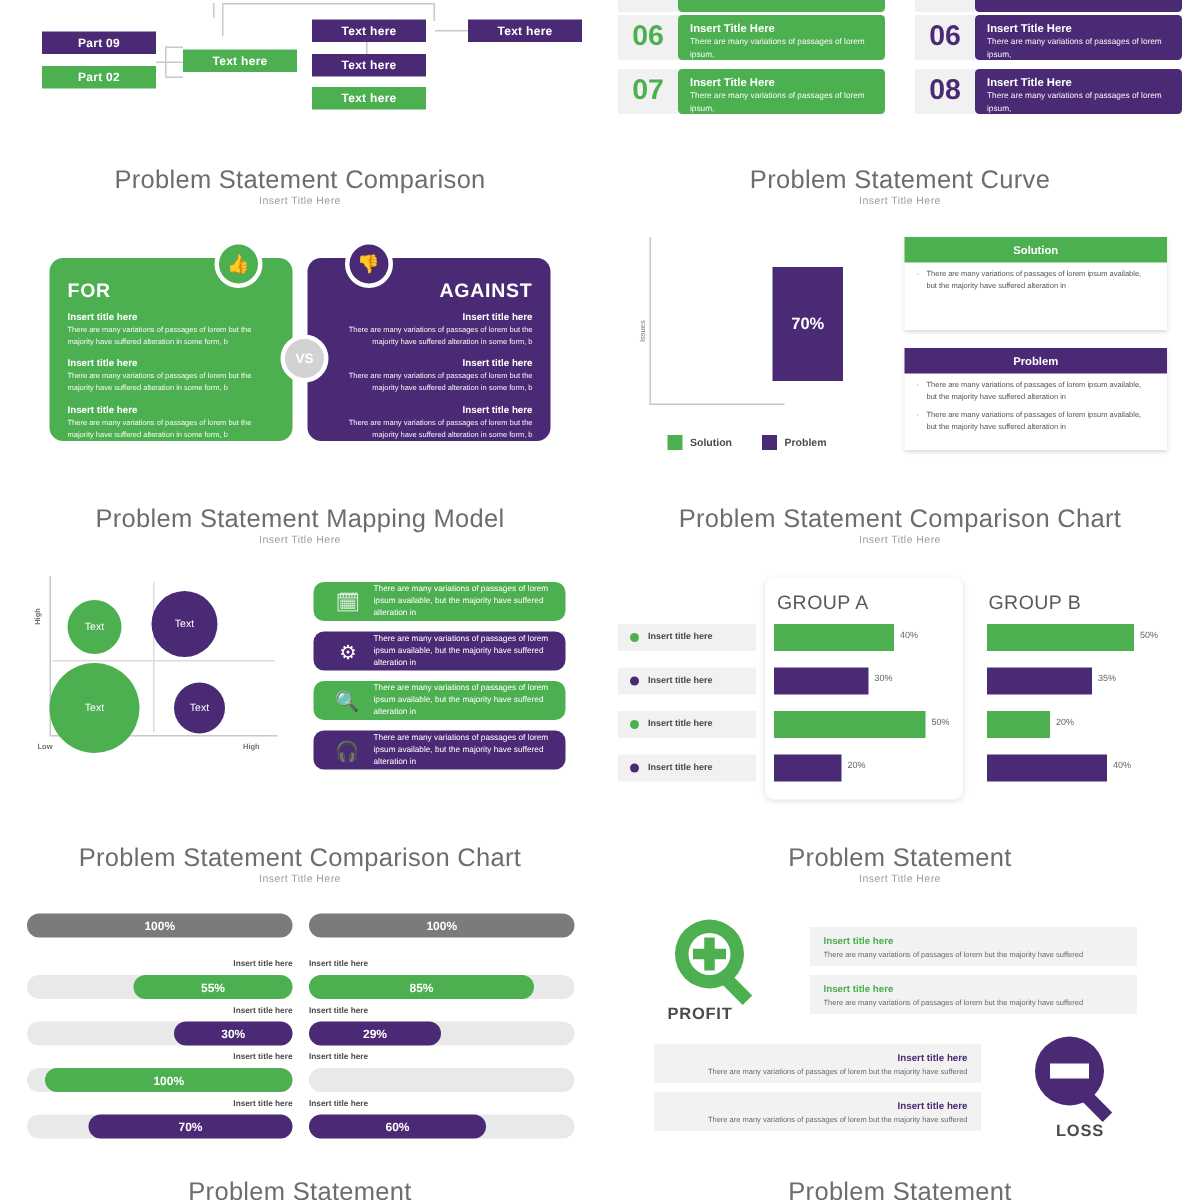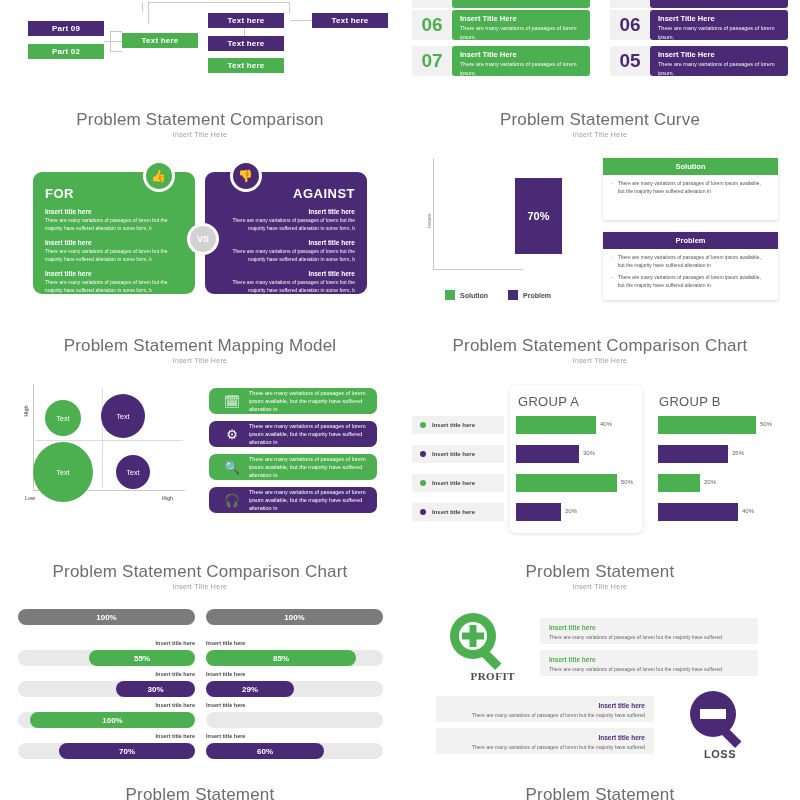--- a/index.html
+++ b/index.html
@@ -170,21 +170,21 @@
     </div>
   </div>
   <div class="numrow" style="left:12px;top:46px;width:178px;">
     <div class="num" style="color:#4caf50;">07</div>
     <div class="card gbox">
       <div class="t">Insert Title Here</div>
       <div class="d">There are many variations of passages of lorem ipsum,</div>
     </div>
   </div>
   <div class="numrow" style="left:210px;top:46px;width:178px;">
-    <div class="num" style="color:#4a2a74;">05</div>
+    <div class="num" style="color:#4a2a74;">08</div>
     <div class="card pbox">
       <div class="t">Insert Title Here</div>
       <div class="d">There are many variations of passages of lorem ipsum,</div>
     </div>
   </div>
 </div>
 <div class="sec-title" style="left:400px;top:110px;width:400px;">Problem Statement Curve</div>
 <div class="sec-sub" style="left:400px;top:131px;width:400px;">Insert Title Here</div>
 
 <div class="slide" id="s3">
@@ -396,21 +396,21 @@
 <div class="sec-title" style="left:0;top:785px;width:400px;">Problem Statement</div>
 
 <div class="slide" id="s8">
   <svg width="70" height="62" viewBox="0 0 70 62" style="position:absolute;left:45px;top:10px;">
     <circle cx="28" cy="26" r="23" fill="#4caf50"></circle>
     <circle cx="28" cy="26" r="14" fill="#ffffff"></circle>
     <rect x="24.5" y="15" width="7" height="22" fill="#4caf50"></rect>
     <rect x="17" y="22.5" width="22" height="7" fill="#4caf50"></rect>
     <rect x="41" y="38" width="9" height="22" fill="#4caf50" transform="rotate(-45 45.5 49)"></rect>
   </svg>
-  <div class="plcap" style="left:45px;top:70px;width:70px;text-align:right;font-family:Liberation Serif, serif;">PROFIT</div>
+  <div class="plcap" style="left:45px;top:70px;width:70px;text-align:left;">PROFIT</div>
 
   <div class="plbox" style="left:140px;top:18px;width:218px;height:26px;">
     <div class="t" style="color:#4caf50;">Insert title here</div>
     <div class="d">There are many variations of passages of lorem but the majority have suffered</div>
   </div>
   <div class="plbox" style="left:140px;top:50px;width:218px;height:26px;">
     <div class="t" style="color:#4caf50;">Insert title here</div>
     <div class="d">There are many variations of passages of lorem but the majority have suffered</div>
   </div>
 

